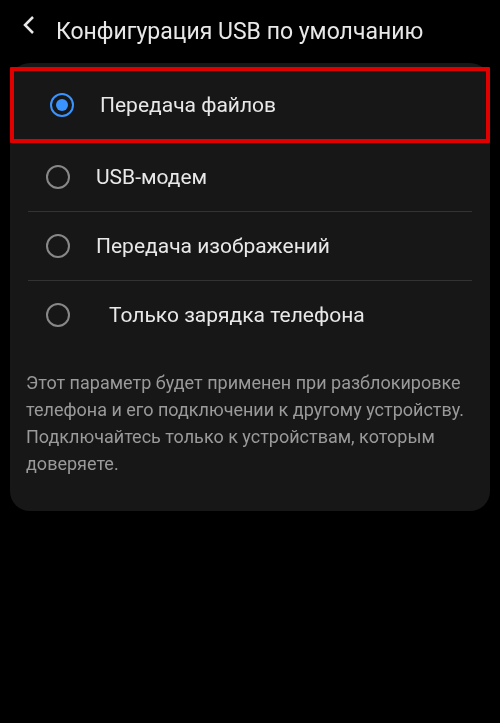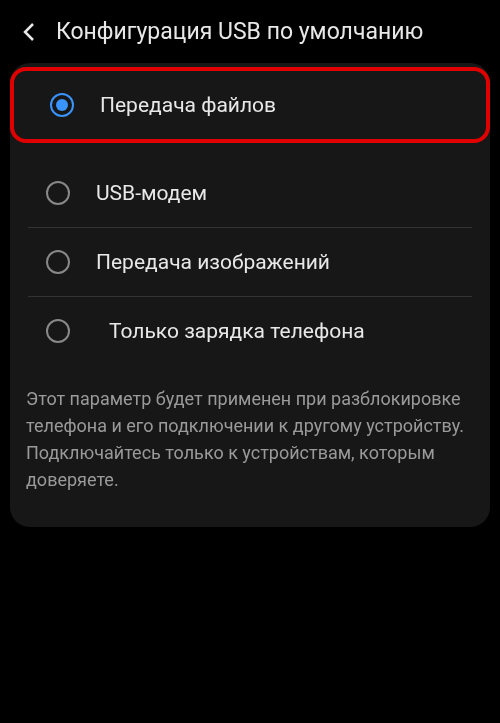--- a/index.html
+++ b/index.html
@@ -17,21 +17,21 @@
     }
     .container {
       width: 100%;
       height: 100%;
       background: #000;
       border-radius: 8px;
       padding: 6px;
     }
     .header {
       display: flex;
-      align-items: center;
+      align-items: flex-start;
       padding: 12px 16px 18px 16px;
       gap: 20px;
     }
     .back-icon {
       width: 14px;
       height: 14px;
       display: flex;
       align-items: center;
       justify-content: center;
     }
@@ -63,24 +63,24 @@
       margin: 0 18px;
     }
     .option-item:last-of-type {
       border-bottom: none;
       gap: 39px;
     }
     .option-item.highlighted {
       margin: 0;
       padding: 22px 36px;
       border: 4px solid #e00000;
-      border-radius: 16px;
+      border-radius: 1px;
     }
     .option-item.highlighted + .option-item {
-      margin-top: 16px;
+      margin-top: 0;
     }
     .radio {
       width: 24px;
       height: 24px;
       border: 2px solid #888;
       border-radius: 50%;
       display: flex;
       align-items: center;
       justify-content: center;
       flex-shrink: 0;

